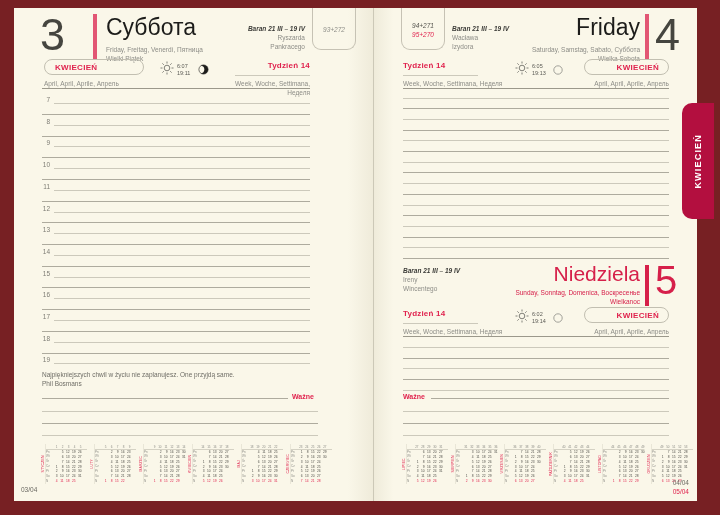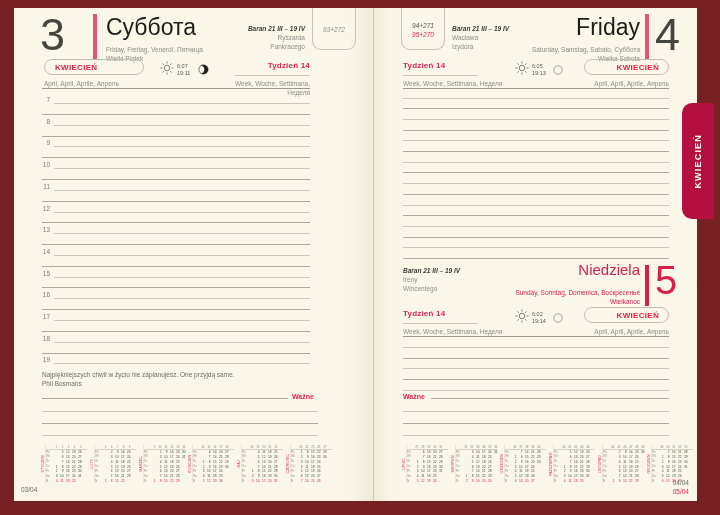--- a/index.html
+++ b/index.html
@@ -71,21 +71,21 @@
   .rp-wlangs{left:29px;top:71px;}
   .rp-sun{left:141px;top:53px;}
   .rp-times{left:158px;top:55px;}
   .rp-moon{left:179px;top:57px;}
   .rp-pill{left:210px;top:51px;width:85px;text-align:right;padding-right:9px;}
   .rp-mlangs{left:199px;top:71px;width:96px;text-align:right;}
   .rp-rule{left:29px;top:80px;width:266px;}
 
   
   .sn-zod{left:29px;top:258px;}
-  .sn-day{left:50px;top:254px;width:216px;text-align:right;font-size:15px;line-height:1.1;color:var(--sunday);}
+  .sn-day{left:50px;top:254px;width:216px;text-align:right;font-size:21px;line-height:1.1;color:var(--sunday);}
   .sn-langs{left:50px;top:280px;width:216px;text-align:right;color:var(--sunday);}
   .sn-note{left:50px;top:289px;width:216px;text-align:right;color:var(--sunday);}
   .sn-bar{left:271px;top:257px;width:4px;height:41px;background:var(--sunday);}
   .sn-num{left:281px;top:252px;font-size:40px;line-height:1;color:var(--sunday);}
   .sn-week{left:29px;top:301px;}
   .sn-wline{left:29px;top:315px;width:75px;}
   .sn-wlangs{left:29px;top:319px;}
   .sn-sun{left:141px;top:301px;}
   .sn-times{left:158px;top:303px;}
   .sn-moon{left:179px;top:305px;}

